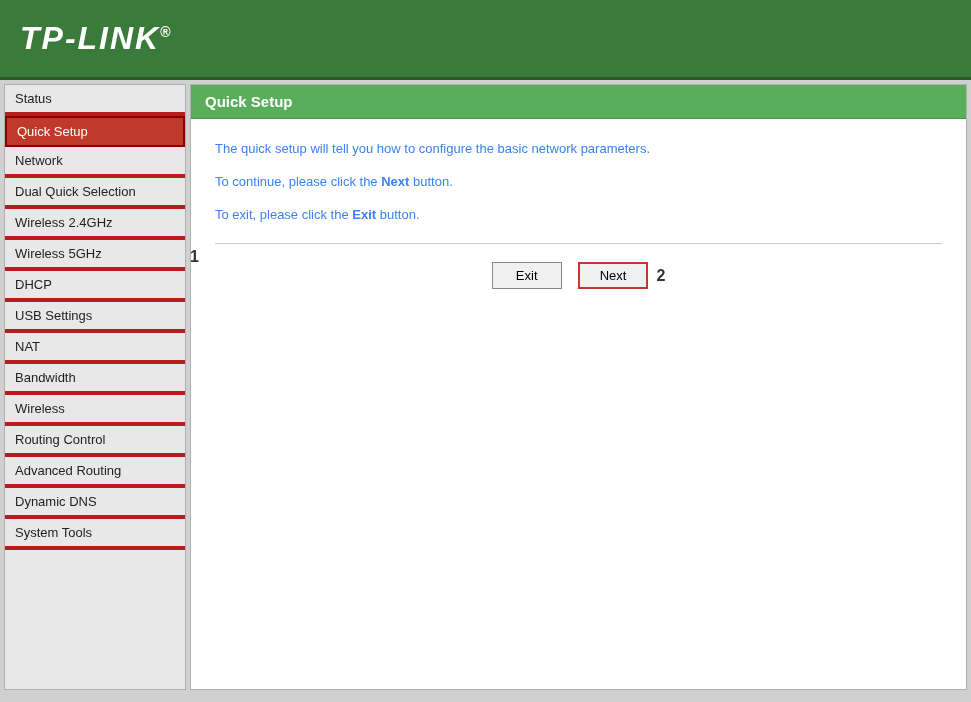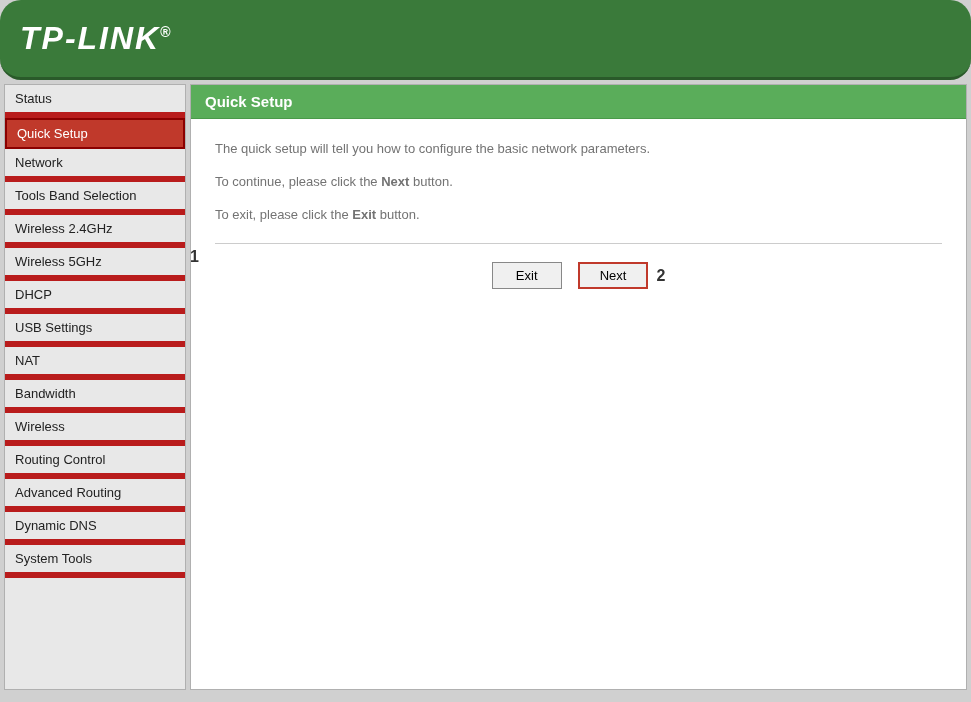--- a/index.html
+++ b/index.html
@@ -6,21 +6,20 @@
     body { font-family: Arial, sans-serif; font-size: 13px; background: #d0d0d0; width: 971px; height: 702px; overflow: hidden; }
 
     
     #header {
       background: #3a7a3a;
       height: 80px;
       display: flex;
       align-items: center;
       padding-left: 20px;
       border-bottom: 3px solid #2a5a2a;
-      border-radius: 21px;
     }
     #logo {
       color: white;
       font-size: 32px;
       font-weight: bold;
       letter-spacing: 2px;
       font-style: italic;
     }
     #logo span.reg {
       font-size: 14px;
@@ -42,21 +41,21 @@
       width: 182px;
       background: #e8e8e8;
       border: 1px solid #b0b0b0;
       flex-shrink: 0;
     }
     .nav-item {
       display: block;
       padding: 6px 10px;
       color: #222;
       text-decoration: none;
-      border-bottom: 6px solid #b91c1c;
+      border-bottom: 4px solid #b91c1c;
       cursor: pointer;
       font-size: 13px;
       background: #e8e8e8;
     }
     .nav-item.active {
       background: #c0392b;
       color: white;
       border: 2px solid #8b0000;
     }
 
@@ -78,21 +77,21 @@
       border-bottom: 1px solid #4a9a4a;
     }
 
     #content-area {
       padding: 20px 24px;
       flex: 1;
     }
 
     #content-area p {
       margin-bottom: 12px;
-      color: #737373;
+      color: #3b82f6;
       line-height: 1.6;
     }
 
     #content-area p .bold {
       font-weight: bold;
     }
 
     #divider {
       border: none;
       border-top: 1px solid #ccc;
@@ -151,21 +150,21 @@
 </div>
 
 <div style="position:relative;">
   <div id="layout">
 
     <div id="sidebar">
 
     <div class="nav-item">Status</div>
         <div class="nav-item active">Quick Setup</div>
         <div class="nav-item">Network</div>
-        <div class="nav-item">Tools Band Selection</div>
+        <div class="nav-item">Dual Quick Selection</div>
         <div class="nav-item">Wireless 2.4GHz</div>
         <div class="nav-item">Wireless 5GHz</div>
         <div class="nav-item">DHCP</div>
         <div class="nav-item">USB Settings</div>
         <div class="nav-item">NAT</div>
         <div class="nav-item">Bandwidth</div>
         <div class="nav-item">Wireless</div>
         <div class="nav-item">Routing Control</div>
         <div class="nav-item">Advanced Routing</div>
         <div class="nav-item">Dynamic DNS</div>

